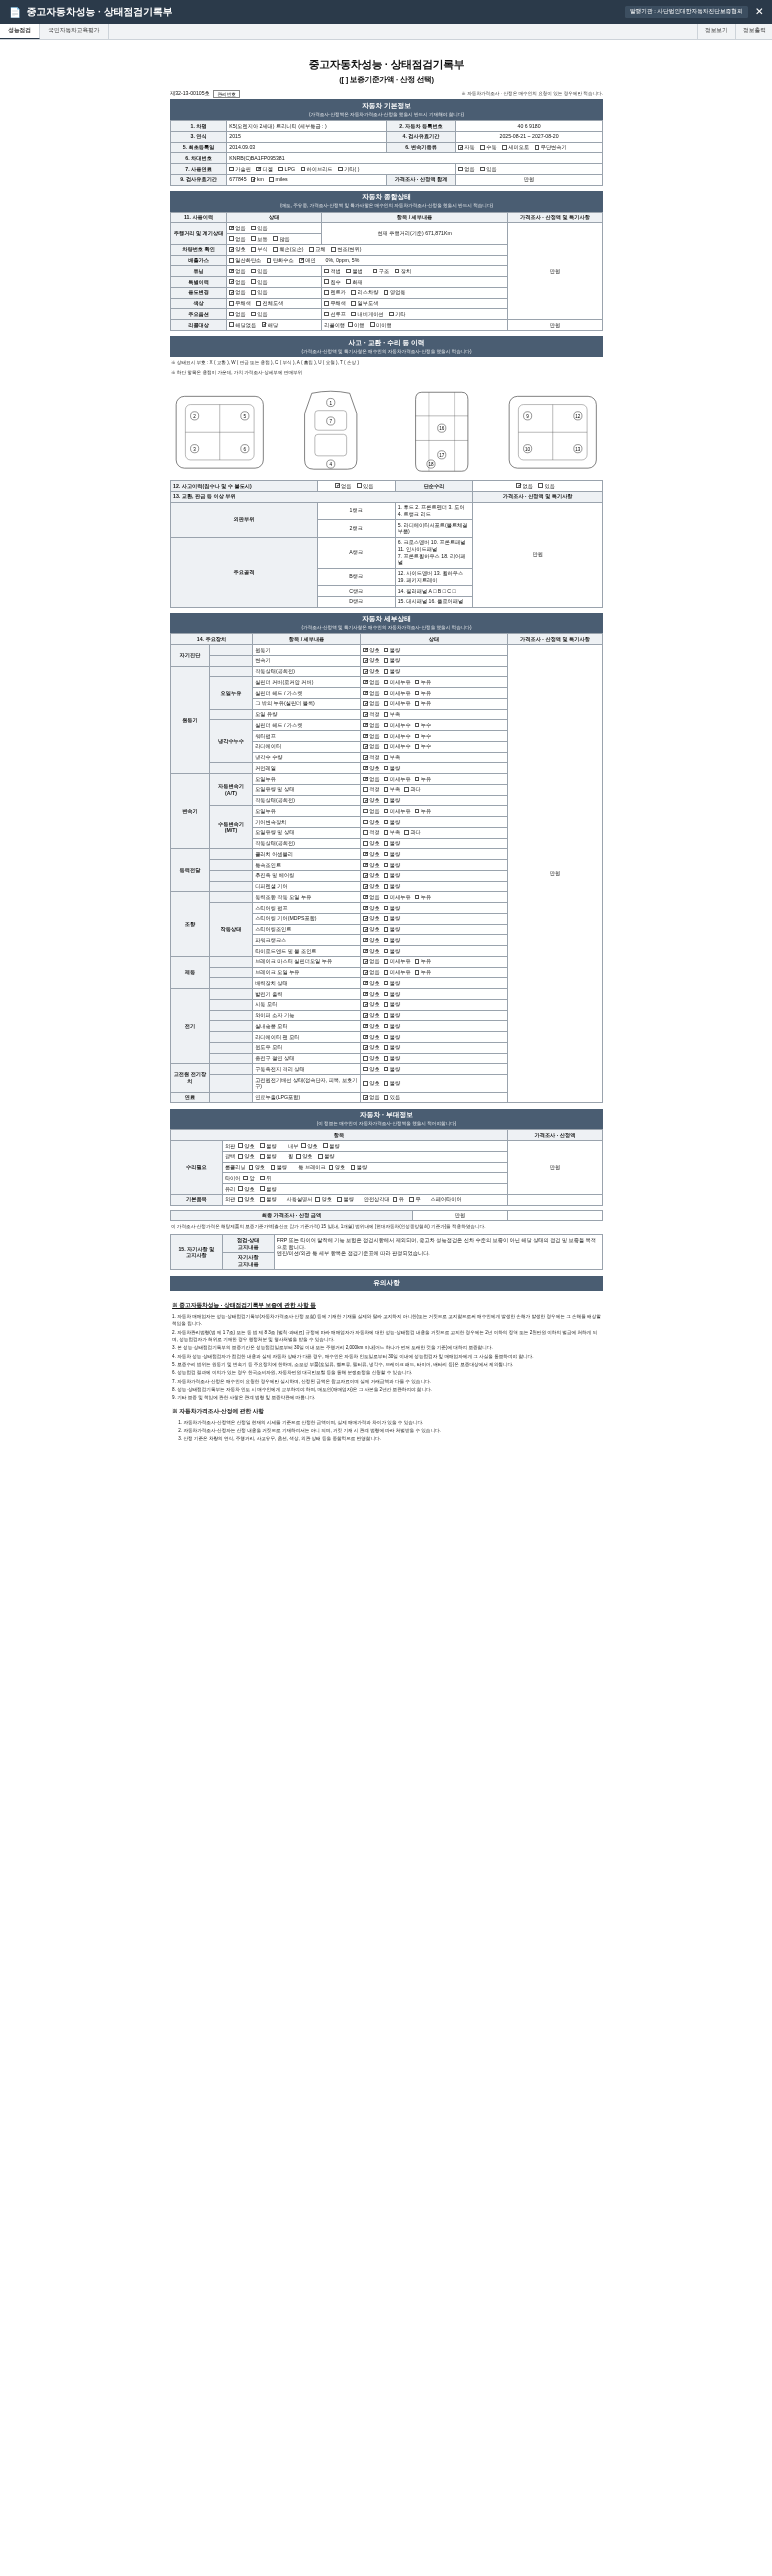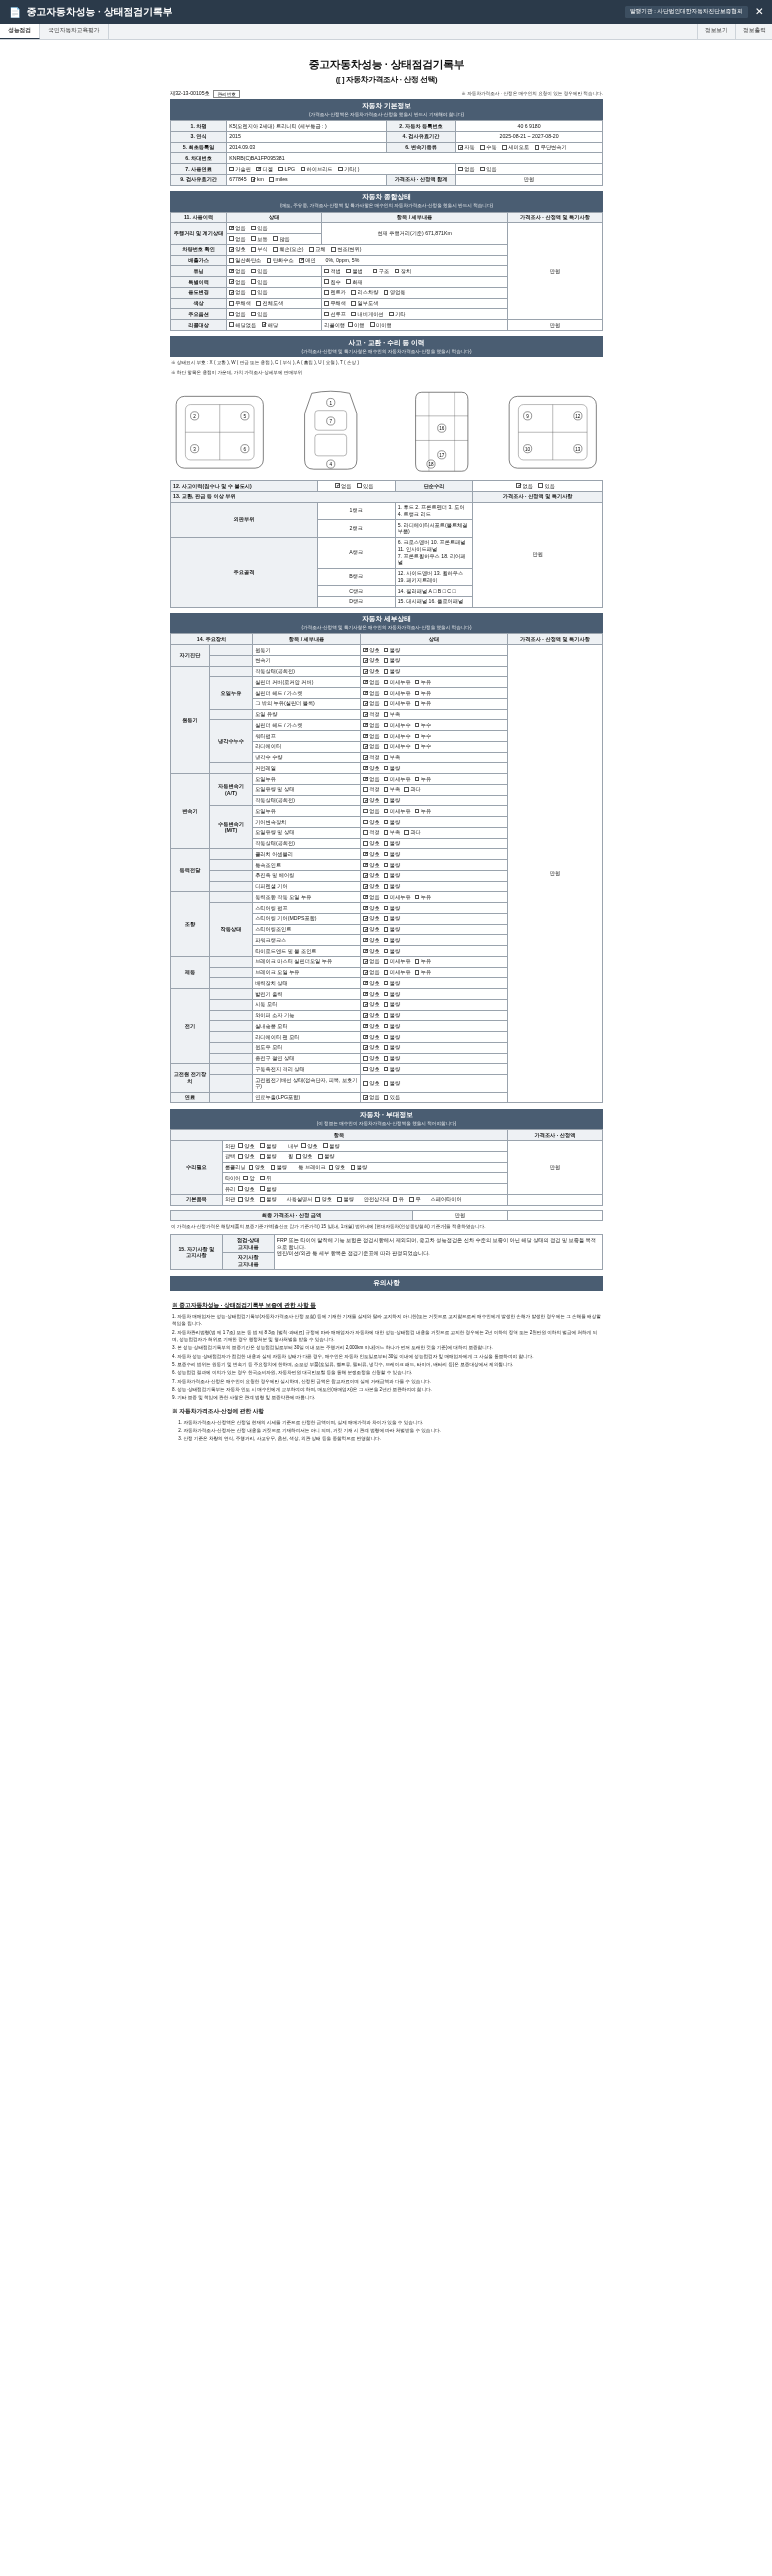--- a/index.html
+++ b/index.html
@@ -83,21 +83,21 @@
   <div class="tab">국민자동차교육평가</div>
   <div class="spacer"></div>
   <div class="tab-right">정보보기</div>
   <div class="tab-right">정보출력</div>
 </div>
 
 <div class="page">
 <div class="sheet">
 
   <div class="doc-title">중고자동차성능 · 상태점검기록부</div>
-  <div class="doc-sub">([     ] 자동차가격조사 · 산정 선택)</div>
+  <div class="doc-sub">([     ] 보증기준가액 · 산정 선택)</div>
   <div class="doc-meta">
     <div>
       <span>제32-13-00105호</span>
       <span class="badge">관리번호</span>
     </div>
     <div class="doc-meta-right">※ 자동차가격조사 · 산정은 매수인의 요청이 있는 경우에만 적습니다.</div>
   </div>
 
   <div class="band">
     <div class="b1">자동차 기본정보</div>

